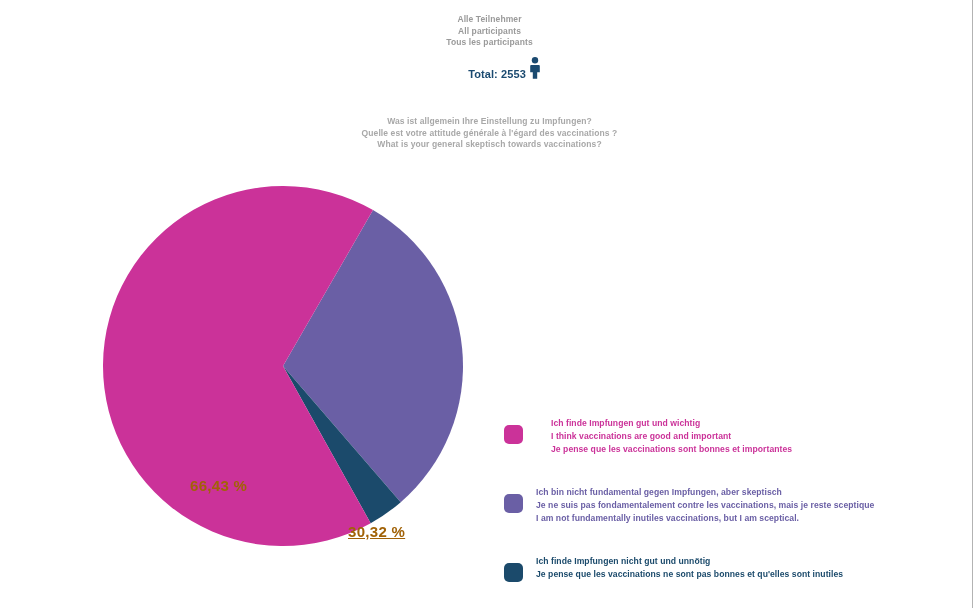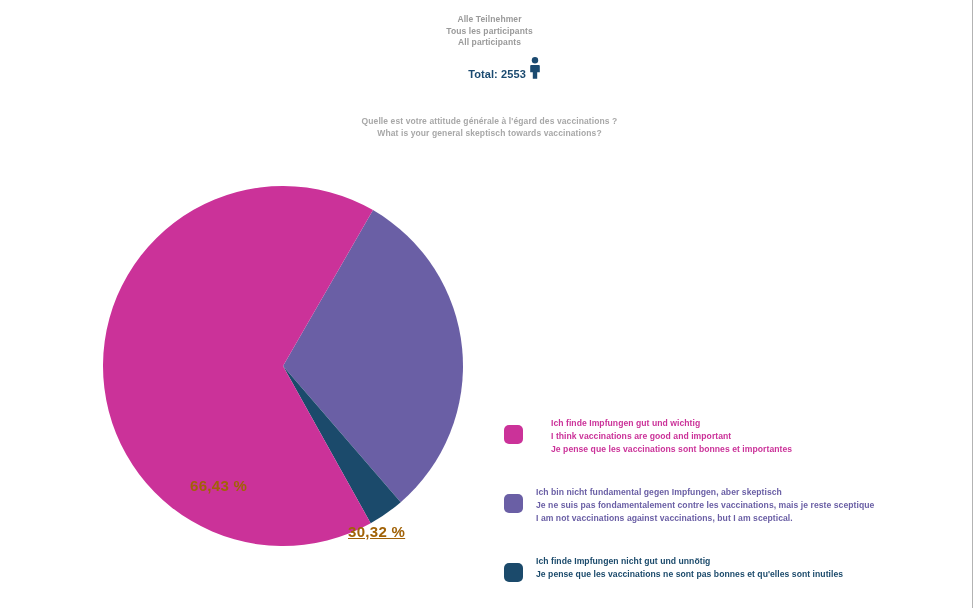--- a/index.html
+++ b/index.html
@@ -144,35 +144,36 @@
 </head>
 <body>
 
 <div class="page">
 
   <div class="right-rule"></div>
 
   <div class="header">
     <div class="header-lines">
       <div>Alle Teilnehmer</div>
+      <div>All participants</div>
       <div>Tous les participants</div>
-      <div>All participants</div>
     </div>
     <div class="total-row">
       <span class="total-label">Total: 2553</span>
       <span class="person-icon">
         <svg width="12" height="22" viewBox="0 0 12 22" xmlns="http://www.w3.org/2000/svg">
           <circle cx="6" cy="3.2" r="3.2" fill="#1b4a70"></circle>
           <path d="M2.1 8 h7.8 a0.9 0.9 0 0 1 0.9 0.9 v6.4 h-2.6 v6.4 h-4.4 v-6.4 h-2.6 v-6.4 a0.9 0.9 0 0 1 0.9 -0.9 z" fill="#1b4a70"></path>
         </svg>
       </span>
     </div>
   </div>
 
   <div class="question">
+    <div>Was ist allgemein Ihre Einstellung zu Impfungen?</div>
     <div>Quelle est votre attitude générale à l'égard des vaccinations ?</div>
     <div>What is your general skeptisch towards vaccinations?</div>
   </div>
 
   <div class="chart-wrap">
 
     <svg class="pie-svg" viewBox="0 0 400 400">
       <g id="pie-slices">
           <path d="M 200 198 L 290.00 42.12 A 180 180 0 0 1 317.73 334.16 Z" fill="#6a5fa5"></path>
           <path d="M 200 198 L 317.73 334.16 A 180 180 0 0 1 287.67 355.21 Z" fill="#1b4a6b"></path>
@@ -192,21 +193,21 @@
           <div>I think vaccinations are good and important</div>
           <div>Je pense que les vaccinations sont bonnes et importantes</div>
         </div>
       </div>
 
       <div class="legend-item">
         <div class="legend-swatch" style="background: rgb(106, 95, 165);"></div>
         <div class="legend-text" style="color: rgb(106, 95, 165);">
           <div>Ich bin nicht fundamental gegen Impfungen, aber skeptisch</div>
           <div>Je ne suis pas fondamentalement contre les vaccinations, mais je reste sceptique</div>
-          <div>I am not vaccinations against vaccinations, but I am sceptical.</div>
+          <div>I am not fundamentally inutiles vaccinations, but I am sceptical.</div>
         </div>
       </div>
 
       <div class="legend-item">
         <div class="legend-swatch" style="background: rgb(27, 74, 107);"></div>
         <div class="legend-text" style="color: rgb(27, 74, 107);">
           <div>Ich finde Impfungen nicht gut und unnötig</div>
           <div>Je pense que les vaccinations ne sont pas bonnes et qu'elles sont inutiles</div>
         </div>
       </div>

